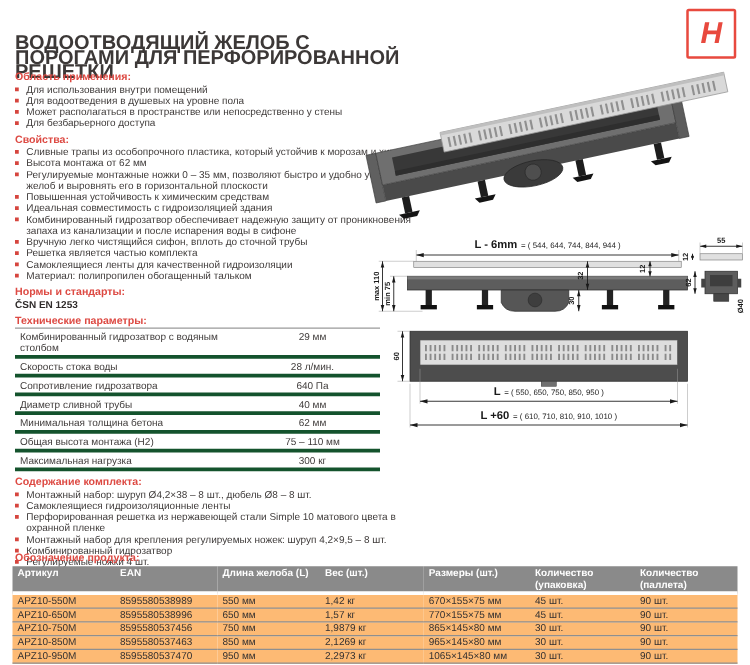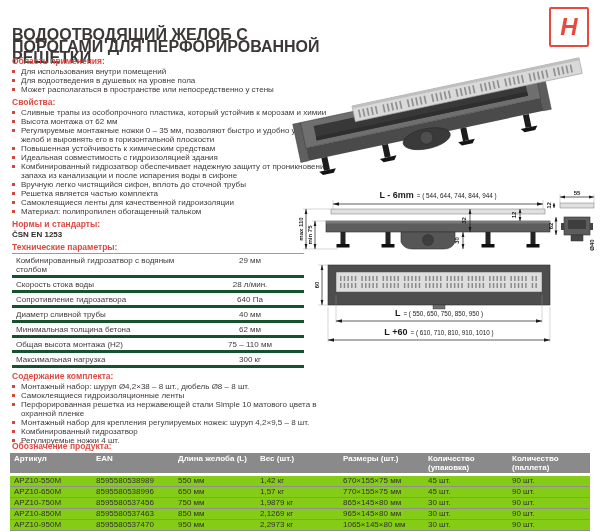--- a/index.html
+++ b/index.html
@@ -48,21 +48,21 @@
   .products { position:absolute; left:10px; top:442px; width:580px; }
   .products .sec-h { margin:0 0 2px 2px; }
   table.prod { width:580px; border-collapse:collapse; table-layout:fixed; }
   table.prod th {
     background:#8a8a8a; color:#ffffff; font-weight:bold; text-align:left;
     font-size:8px; line-height:8.5px; vertical-align:top;
     padding:2px 4px 1px 4px; border-bottom:3px solid #ffffff;
   }
   table.prod td {
     font-size:8px; line-height:8.5px; color:#333030;
-    padding:1px 4px 0.5px 4px; border-bottom:1px solid #8f8f8f; background:#84cc16;
+    padding:1px 4px 0.5px 4px; border-bottom:1px solid #8f8f8f; background:#fdba74;
   }
   
   .fig3d { position:absolute; left:292px; top:52px; width:296px; height:132px; }
   .techdraw { position:absolute; left:298px; top:183px; width:300px; height:178px; }
   .techdraw text, .fig3d text { fill:#1a1a1a; }
   .dl { stroke:#1a1a1a; stroke-width:0.7; fill:none; }
   .ext { stroke:#9a9a9a; stroke-width:0.4; fill:none; }
   .arr { fill:#1a1a1a; }
   .dimB { font-family:"Liberation Sans",sans-serif; font-size:9px; font-weight:bold; }
   .dimS { font-family:"Liberation Sans",sans-serif; font-size:6.3px; }
@@ -79,20 +79,21 @@
     <span>H</span>
   </div>
 
   <div class="left-col">
 
     <div class="sec-h">Область применения:</div>
     <ul class="bullets">
       <li>Для использования внутри помещений</li>
       <li>Для водоотведения в душевых на уровне пола</li>
       <li>Может располагаться в пространстве или непосредственно у стены</li>
+      <li>Для безбарьерного доступа</li>
     </ul>
 
     <div class="sec-h">Свойства:</div>
     <ul class="bullets">
       <li>Сливные трапы из особопрочного пластика, который устойчив к морозам и химии</li>
       <li>Высота монтажа от 62 мм</li>
       <li>Регулируемые монтажные ножки 0 – 35 мм, позволяют быстро и удобно установить желоб и выровнять его в горизонтальной плоскости</li>
       <li>Повышенная устойчивость к химическим средствам</li>
       <li>Идеальная совместимость с гидроизоляцией здания</li>
       <li>Комбинированный гидрозатвор обеспечивает надежную защиту от проникновения запаха из канализации и после испарения воды в сифоне</li>

